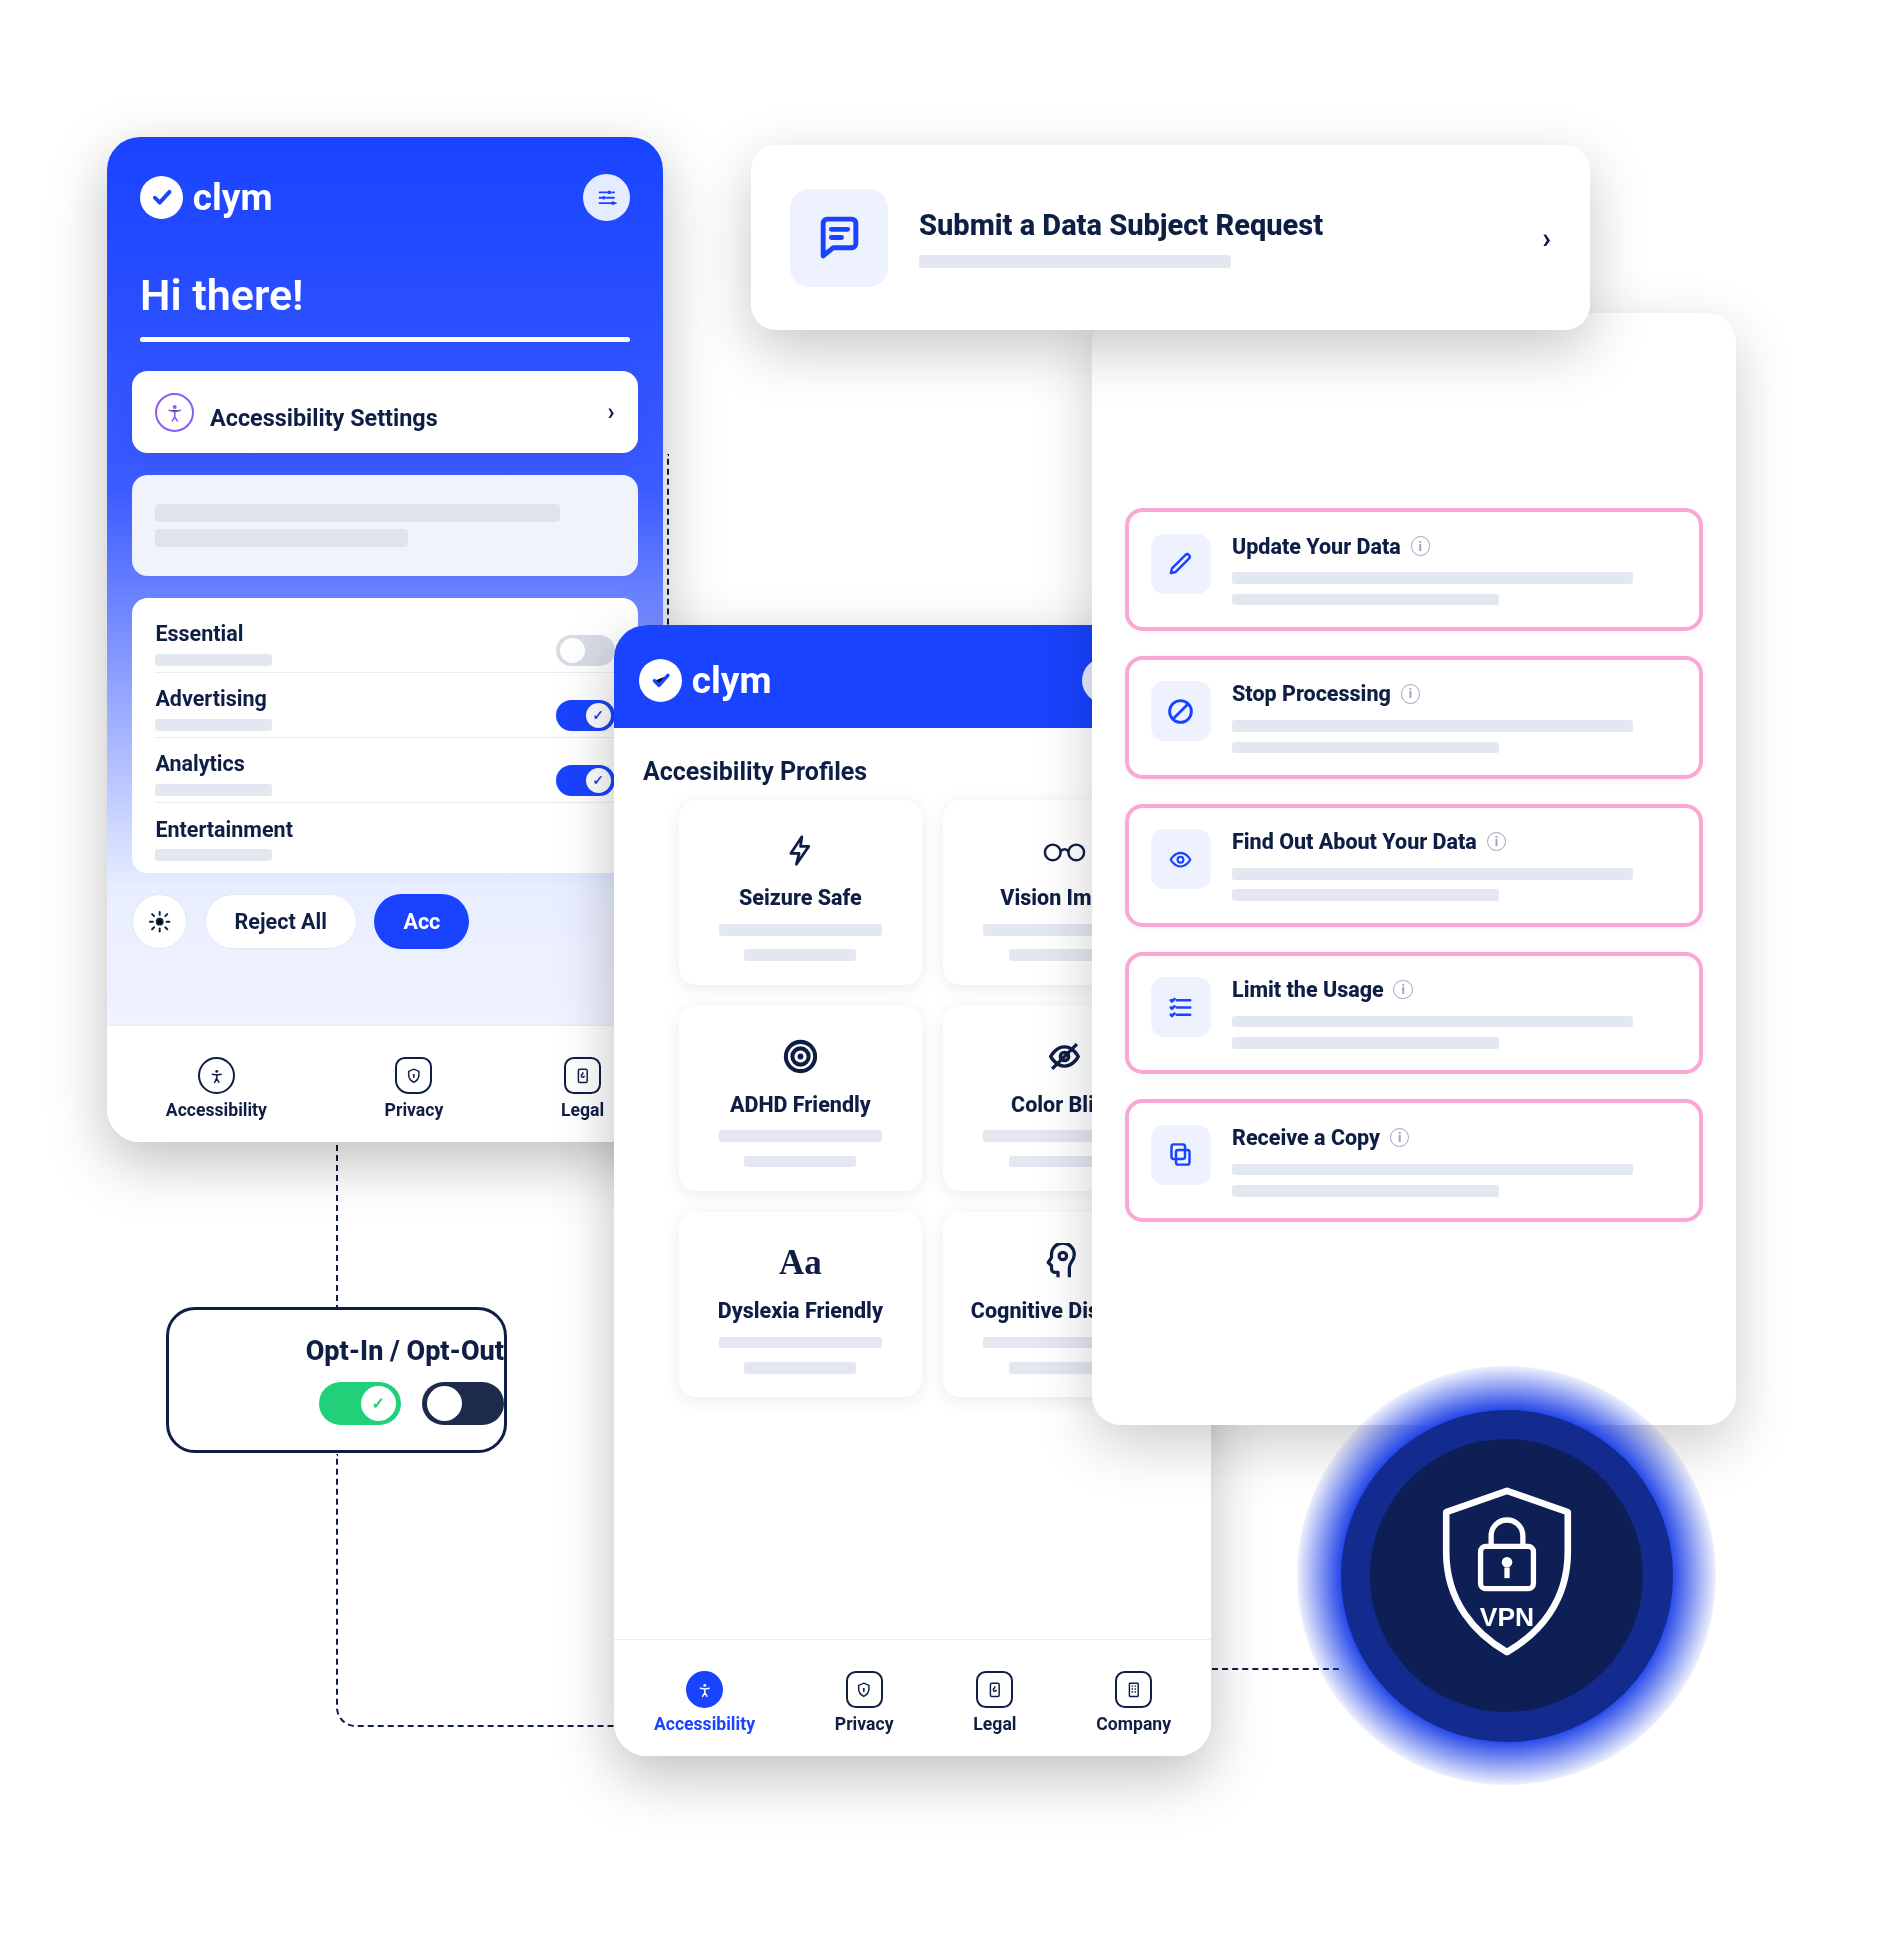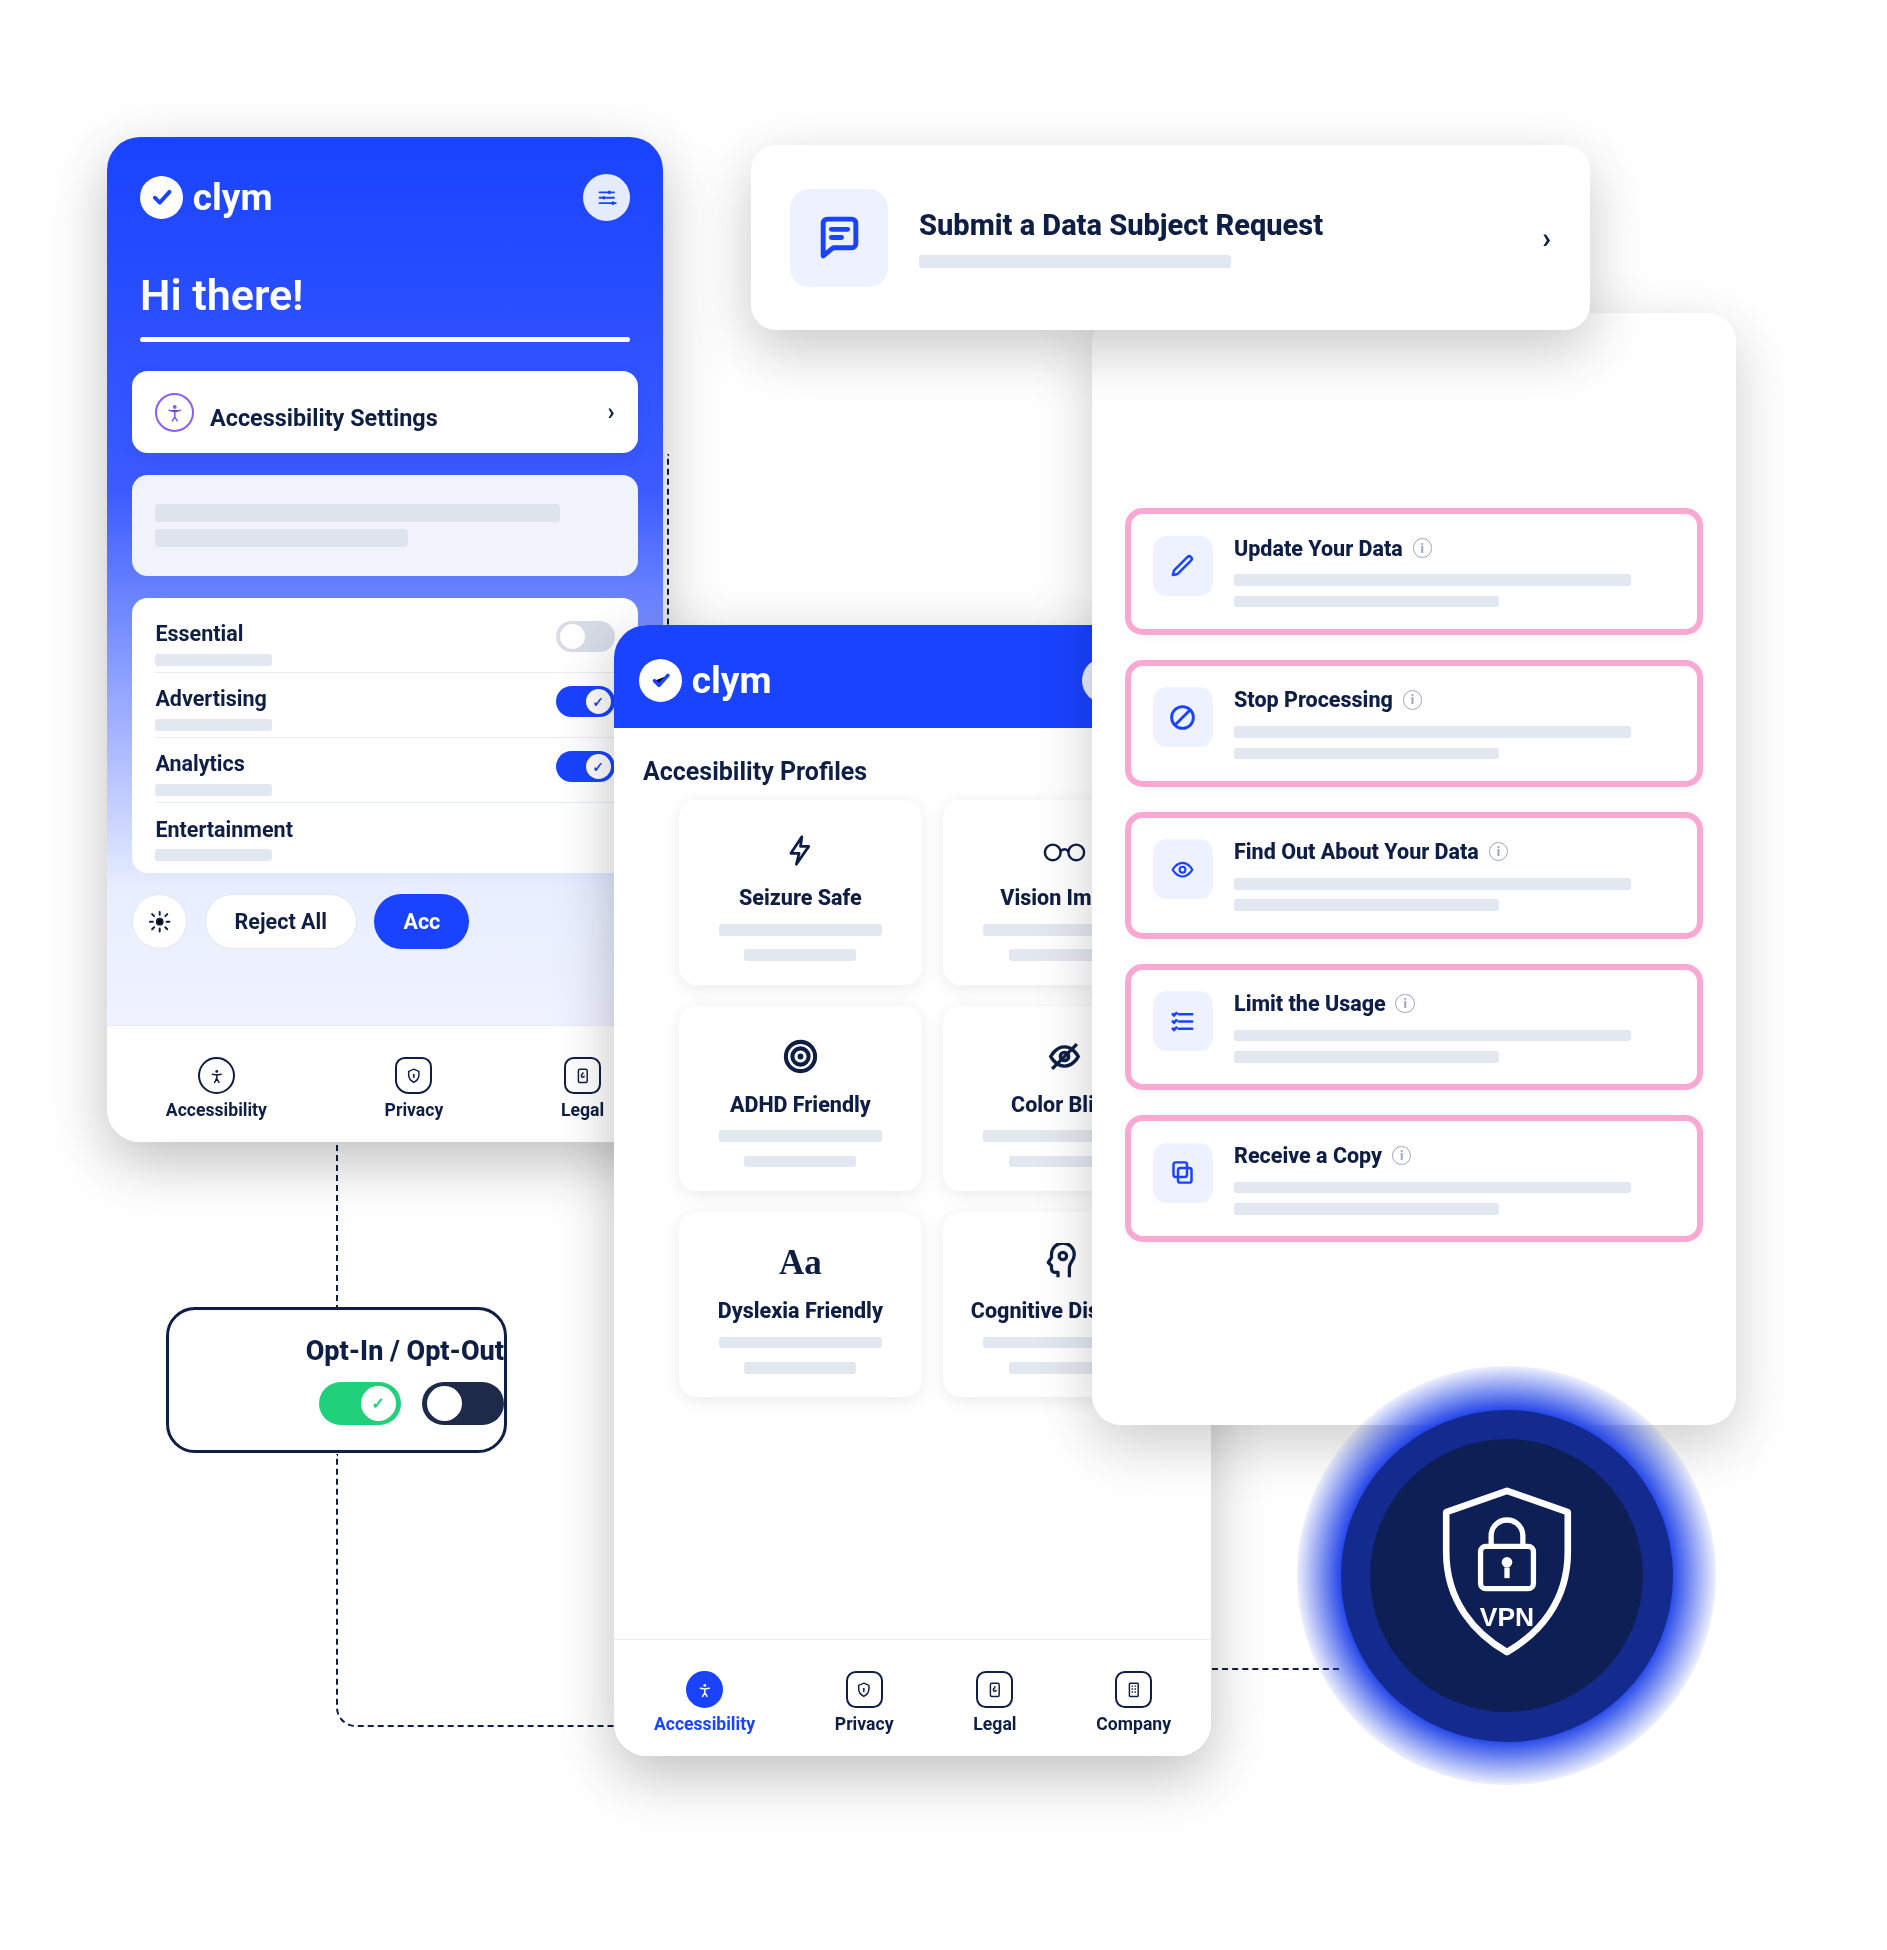--- a/index.html
+++ b/index.html
@@ -59,21 +59,21 @@
     display:flex; align-items:center; justify-content:center;
   }
   .chev { font-size:23.4px; color:#0F1E45; font-weight:700; }
   .card-title { font-size:23.4px; font-weight:700; color:#0F1E45; }
   .skel-card {
     background:#F0F3FA; border-radius:15.6px; margin:0 25px 21.5px; padding:21.5px 23.4px;
   }
   .skel-line { height:17.6px; background:#DEE3EE; border-radius:3.9px; margin:7.8px 0; }
   .toggle-list { background:#fff; border-radius:15.6px; margin:0 25px 21.5px; padding:9.8px 23.4px 5.9px; }
   .toggle-row {
-    display:flex; justify-content:space-between; align-items:flex-start; padding:13.7px 0 5.9px;
+    display:flex; justify-content:space-between; align-items:flex-end; padding:13.7px 0 5.9px;
     border-top:1px solid #E8ECF5;
   }
   .toggle-row:first-child { border-top:none; }
   .toggle-row .lbl { font-size:21.5px; font-weight:700; color:#0F1E45; }
   .toggle-row .sub { width:117px; height:11.7px; background:#E3E7F0; border-radius:2.9px; margin-top:7.8px;}
   .switch {
     width:59px; height:31px; border-radius:19.5px; background:#D7DCE7; position:relative;
   }
   .switch.on { background:#1943FF; }
   .switch .knob {
@@ -127,21 +127,21 @@
   .profile-card .psk { width:80%; height:11.7px; background:#E3E7F0; border-radius:2.9px;}
   .profile-card .psk2 { width:55%; height:11.7px; background:#E3E7F0; border-radius:2.9px;}
 
   
   .dsr-panel {
     position:absolute; left:1024px; top:176px; width:644px; height:1112px;
     background:#fff; border-radius:29px; box-shadow:0 19.5px 59px rgba(0,0,0,.2);
     padding:195px 33px 33px; z-index:4;
   }
   .dsr-item {
-    background:#fff; border:6px solid #f9a8d4; border-radius:17.6px; padding:21.5px 21.5px;
+    background:#fff; border:4px solid #f9a8d4; border-radius:17.6px; padding:21.5px 21.5px;
     display:flex; gap:21.5px; margin-bottom:25px; box-shadow:0 2px 9.8px rgba(0,0,0,.04);
   }
   .dsr-ico {
     width:60px; height:60px; border-radius:13.7px; background:#EEF2FF;
     display:flex; align-items:center; justify-content:center; color:#1943FF; flex-shrink:0;
   }
   .dsr-body { flex:1; }
   .dsr-title { font-size:21.5px; font-weight:800; color:#0F1E45; display:flex; align-items:center; gap:9.8px;}
   .info-dot { width:19.5px; height:19.5px; border-radius:50%; border:1.5px solid #9AA6C2; display:inline-flex; align-items:center; justify-content:center; font-size:12.7px; color:#9AA6C2;}
   .dsr-sk1 { width:90%; height:11.7px; background:#E3E7F0; border-radius:2.9px; margin-top:13.7px;}

